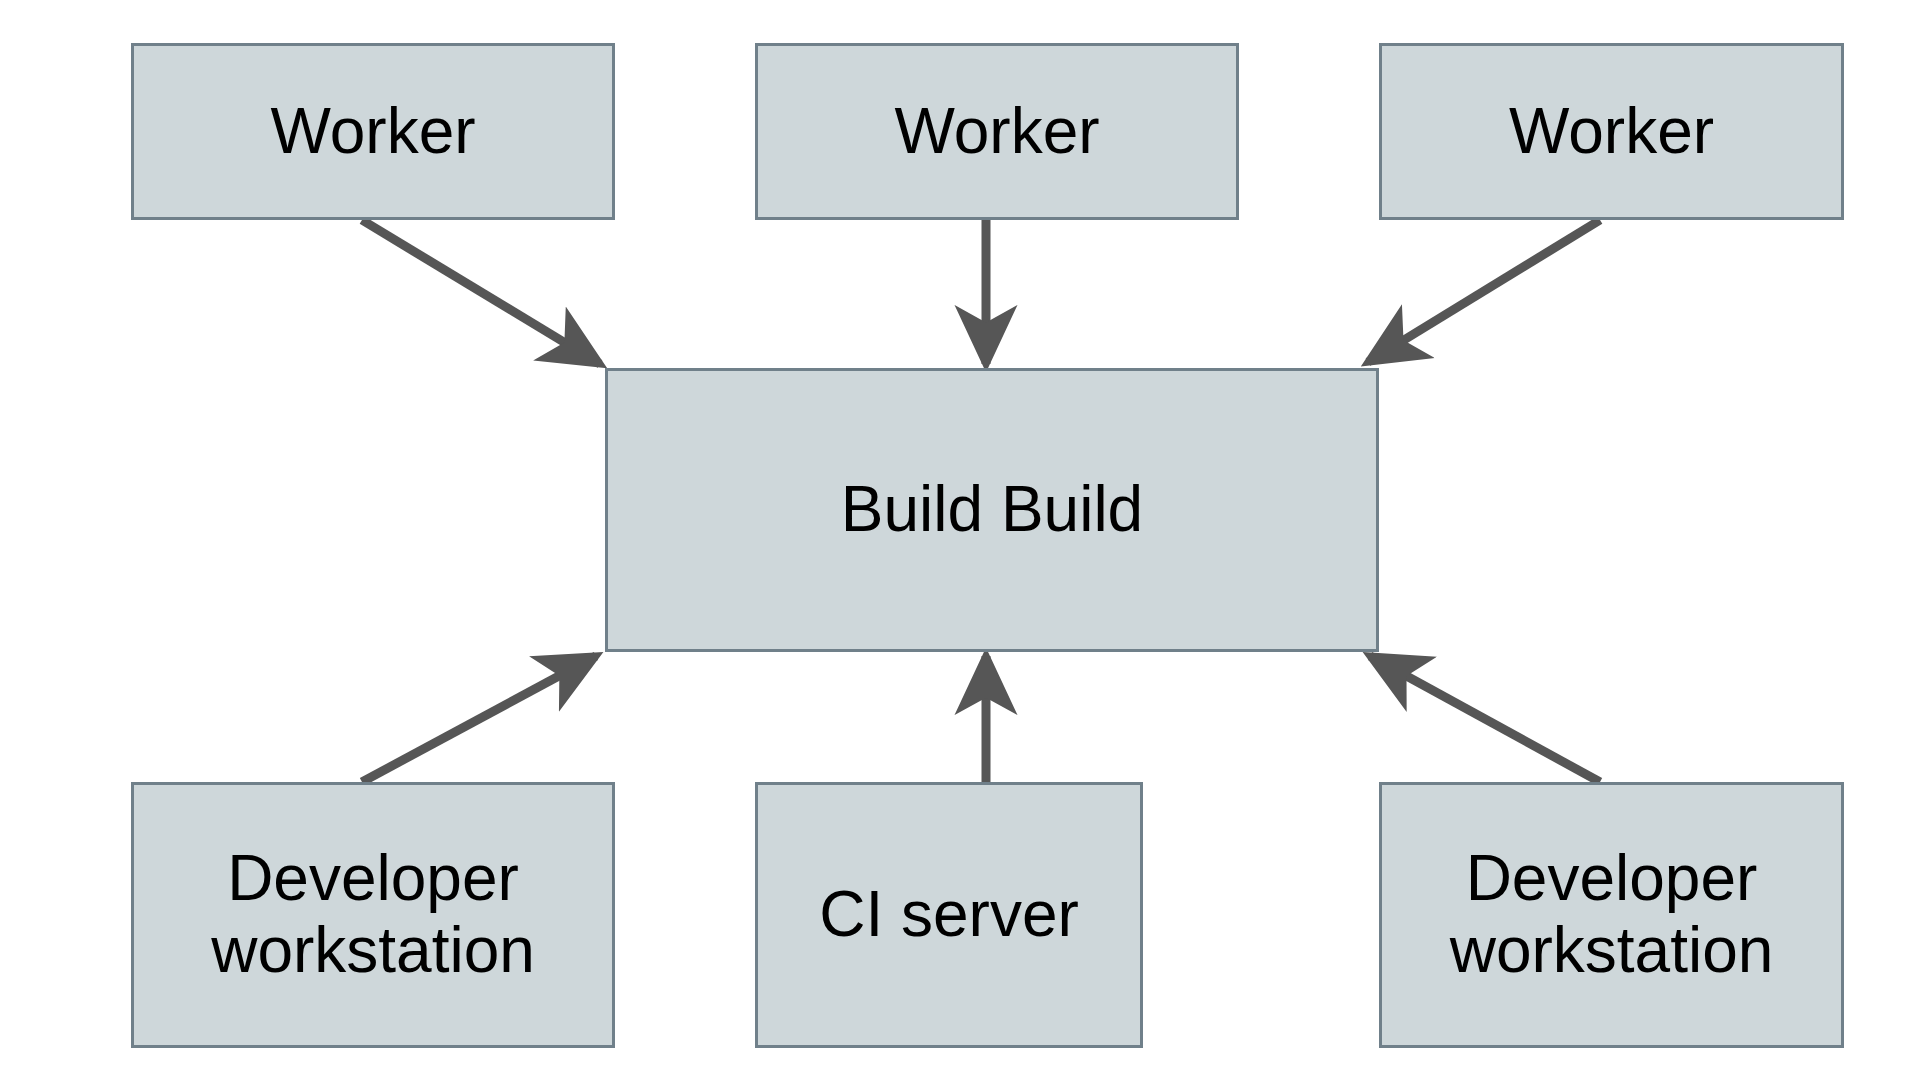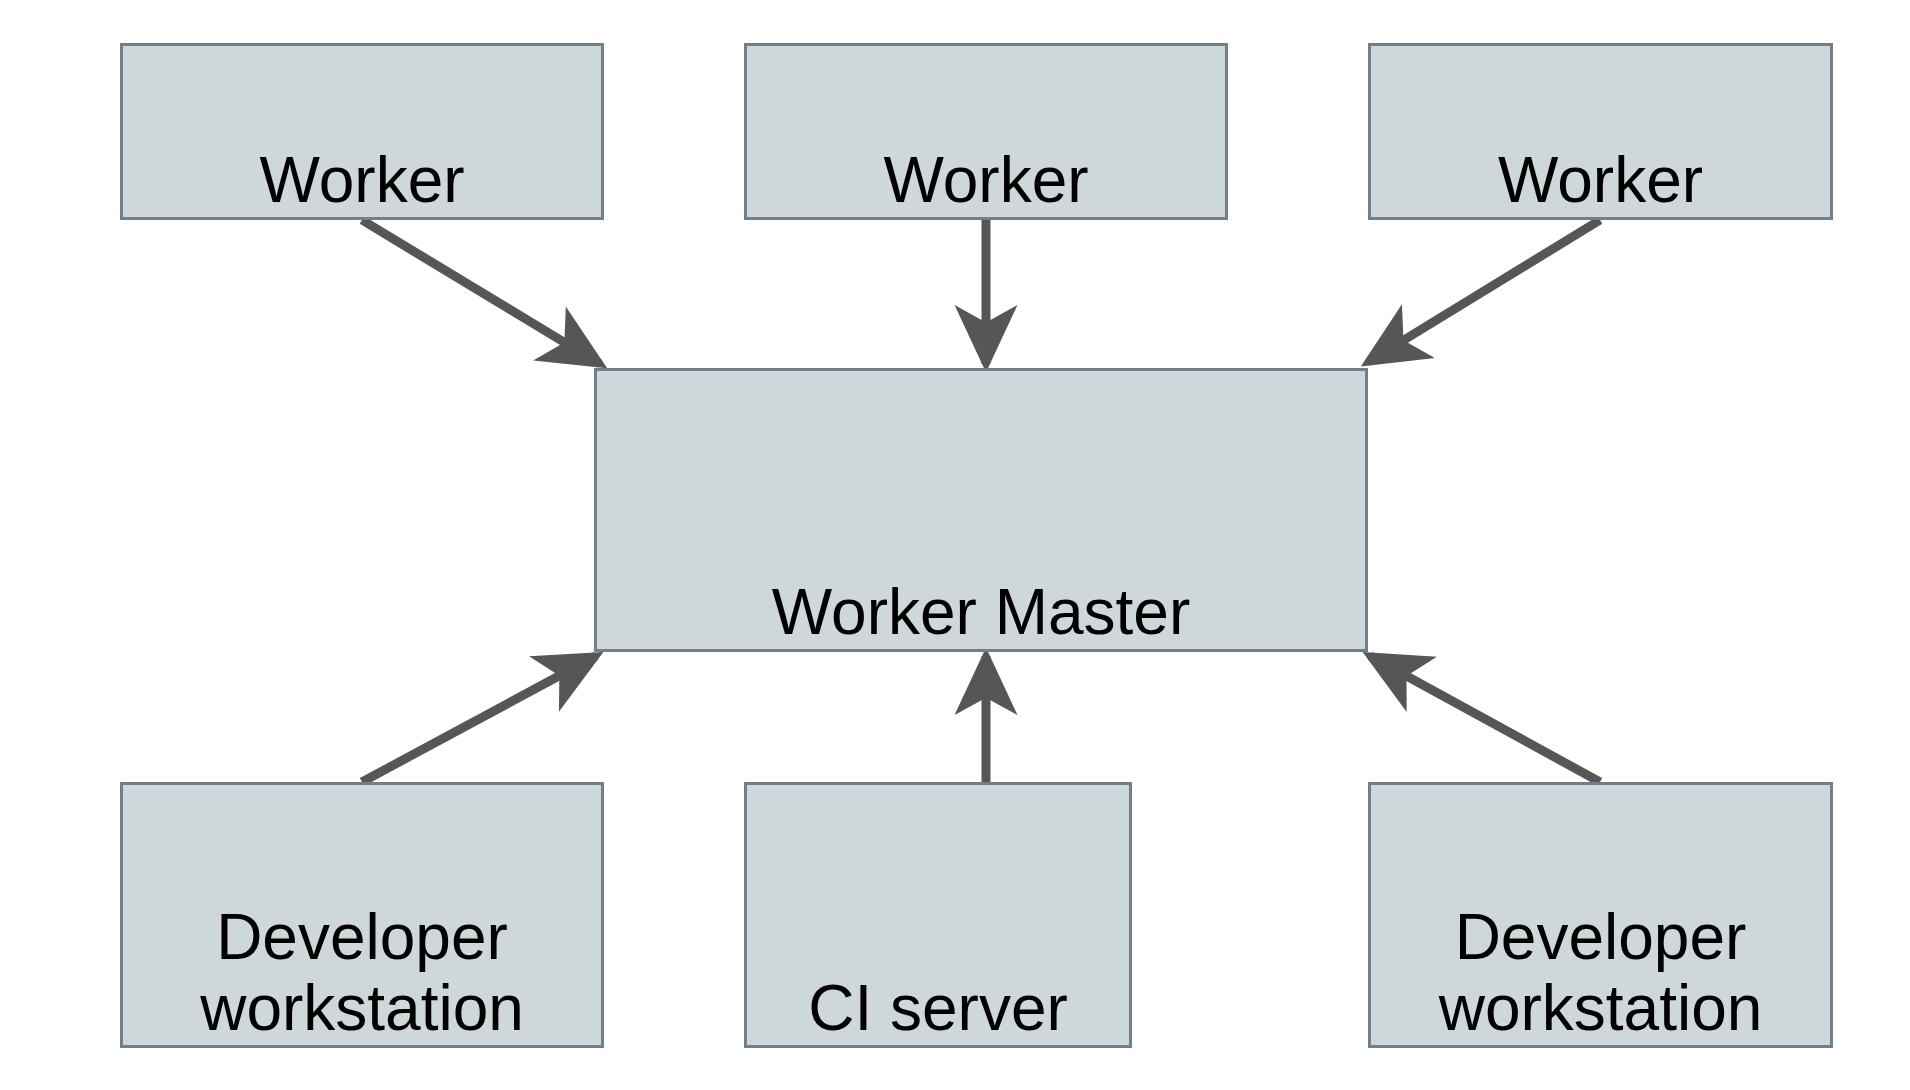--- a/index.html
+++ b/index.html
@@ -26,26 +26,27 @@
     width: 1910px;
     height: 1090px;
     pointer-events: none;
   }
   .node {
     position: absolute;
     box-sizing: border-box;
     background: #ced7da;
     border: 3px solid #70808a;
     display: flex;
-    align-items: flex-end;
+    align-items: center;
     justify-content: center;
     text-align: center;
     color: #000000;
     line-height: 1.12;
     white-space: pre-line;
+    margin-left: 11px;
   }
   .node-label {
     display: block;
     padding: 0 10px;
   }
 
   
   #node-worker-1 { left: 120px;  top: 43px;  width: 484px; height: 177px; font-size: 64px; }
   #node-worker-2 { left: 744px;  top: 43px;  width: 484px; height: 177px; font-size: 64px; }
   #node-worker-3 { left: 1368px; top: 43px;  width: 465px; height: 177px; font-size: 64px; }
@@ -89,21 +90,21 @@
 
   <div class="node" id="node-worker-2">
     <span class="node-label">Worker</span>
   </div>
 
   <div class="node" id="node-worker-3">
     <span class="node-label">Worker</span>
   </div>
 
   <div class="node" id="node-build-master">
-    <span class="node-label">Worker Master</span>
+    <span class="node-label">Build Build</span>
   </div>
 
   <div class="node" id="node-dev-ws-1">
     <span class="node-label">Developer
 workstation</span>
   </div>
 
   <div class="node" id="node-ci-server">
     <span class="node-label">CI server</span>
   </div>

